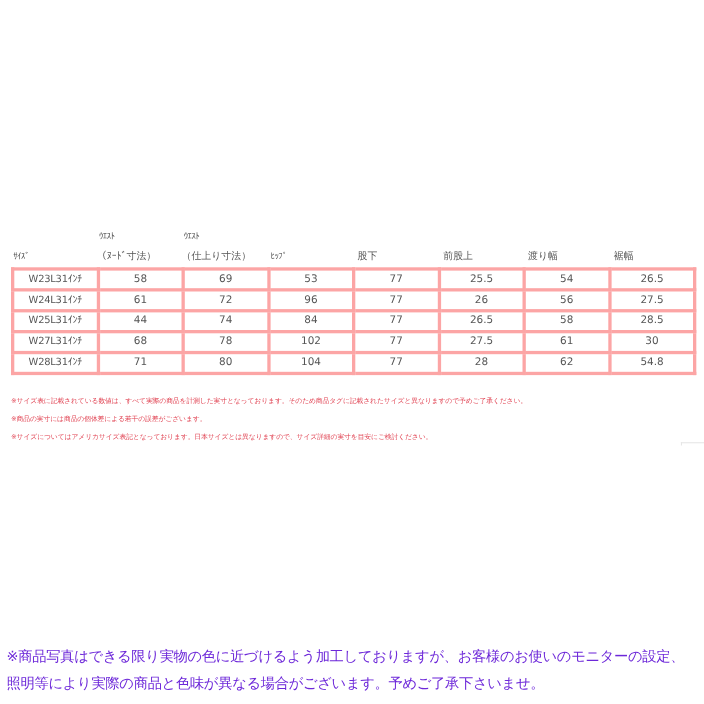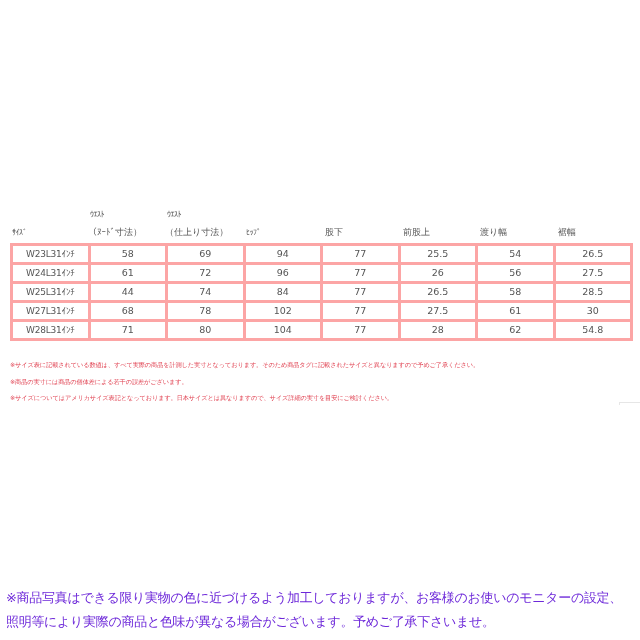--- a/index.html
+++ b/index.html
@@ -44,21 +44,21 @@
 <div class="hdr" style="left:403px; top:226px;">前股上</div>
 <div class="hdr" style="left:480px; top:226px;">渡り幅</div>
 <div class="hdr" style="left:558px; top:226px;">裾幅</div>
 
 <table class="size-table">
   <tbody id="tbody">
     <tr>
       <td class="size-cell">W23L31ｲﾝﾁ</td>
       <td>58</td>
       <td>69</td>
-      <td>94</td>
+      <td>53</td>
       <td>77</td>
       <td>25.5</td>
       <td>54</td>
       <td>26.5</td>
     </tr>
     <tr>
       <td class="size-cell">W24L31ｲﾝﾁ</td>
       <td>61</td>
       <td>72</td>
       <td>96</td>

